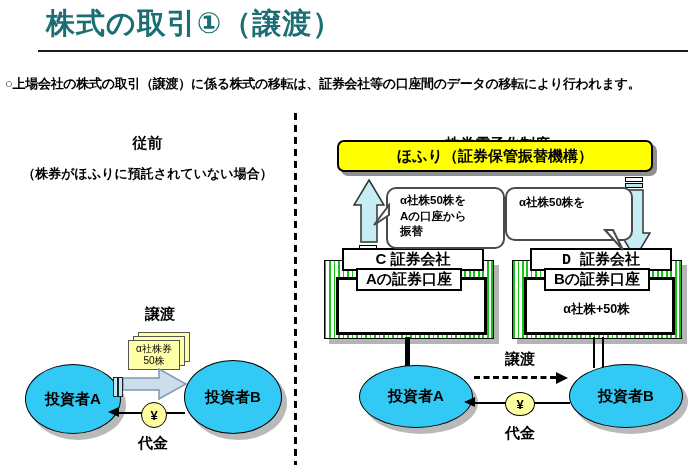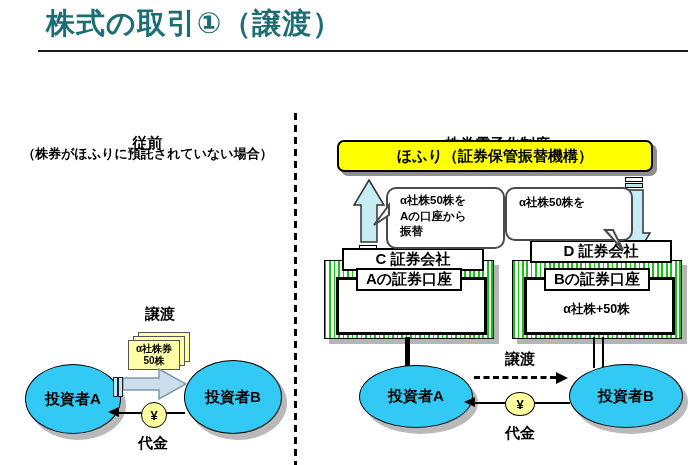--- a/index.html
+++ b/index.html
@@ -11,30 +11,30 @@
   
   .title{left:46px;top:4px;font-size:29px;font-weight:bold;color:#1d6e74;letter-spacing:1px;white-space:nowrap;}
   .title-rule{left:38px;top:50px;width:650px;height:2px;background:#1a1a1a;}
   .description{left:5px;top:75px;width:690px;font-size:13px;font-weight:bold;white-space:nowrap;letter-spacing:-0.3px;}
   
   .divider{left:294px;top:113px;width:3px;height:352px;
     background:repeating-linear-gradient(180deg,#000 0 7px,transparent 7px 12px);}
   
   .center{text-align:center;}
   .h-label{font-size:15px;font-weight:600;margin-top:19px;}
-  .sub-label{font-size:13px;font-weight:600;}
+  .sub-label{font-size:13px;font-weight:600;margin-top:20px;}
   .small-bold{font-size:15px;font-weight:bold;}
   
   .investor{border-radius:50%;background:#33c9f5;border:1.5px solid #000;
     box-shadow:5px 6px 0 #b9b9b9;display:flex;align-items:center;justify-content:center;
     font-size:15px;font-weight:600;z-index:2;}
   
   .note{background:#ffffa8;border:1px solid #555;}
   .note-front{display:flex;flex-direction:column;align-items:center;justify-content:center;
-    font-size:10px;line-height:1.2;font-weight:700;z-index:3;}
+    font-size:10px;line-height:1.2;font-weight:400;z-index:3;}
   
   .vbar{width:3px;height:18px;background:#bfe8f0;border:1px solid #223;z-index:4;}
   .packet-bar{height:3px;border:1px solid #000;margin-bottom:1px;}
   .packet-white{background:#fff;}
   .packet-cyan{background:#b8e6ee;}
   
   .pay-line{height:2px;background:#000;z-index:3;}
   .arrow-left{width:0;height:0;border-top:5.5px solid transparent;border-bottom:5.5px solid transparent;
     border-right:11px solid #000;z-index:3;}
   .arrow-right-head{width:0;height:0;border-top:6px solid transparent;border-bottom:6px solid transparent;
@@ -60,20 +60,21 @@
   .connector-double{width:7px;border-left:2px solid #000;border-right:2px solid #000;z-index:1;}
   svg{display:block;}
 </style>
 </head>
 <body>
 
 <div class="stage">
 
   <div class="abs title">株式の取引①（譲渡）</div>
   <div class="abs title-rule"></div>
+  <div class="abs description">○上場会社の株式の取引（譲渡）に係る株式の移転は、証券会社等の口座間のデータの移転により行われます。</div>
 
   <div class="abs divider"></div>
 
   <div class="abs h-label center" style="left:0;top:115px;width:295px;">従前</div>
   <div class="abs sub-label center" style="left:0;top:145px;width:295px;">（株券がほふりに預託されていない場合）</div>
 
   <div class="abs small-bold center" style="left:115px;top:305px;width:90px;">譲渡</div>
 
   <div class="abs note" style="left:138px;top:332px;width:50px;height:28px;"></div>
   <div class="abs note" style="left:133px;top:336px;width:50px;height:28px;"></div>
@@ -143,21 +144,21 @@
   <div class="abs striped" style="left:324px;top:260px;width:168px;height:77px;"></div>
   <div class="abs box-label" style="left:342px;top:248px;width:138px;height:19px;">
     <span>C 証券会社</span>
   </div>
   <div class="abs inner-box" style="left:336px;top:277px;width:145px;height:52px;"></div>
   <div class="abs box-label" style="left:356px;top:268px;width:102px;height:19px;">
     <span>Aの証券口座</span>
   </div>
 
   <div class="abs striped" style="left:512px;top:260px;width:168px;height:77px;"></div>
-  <div class="abs box-label" style="left:530px;top:240px;width:138px;height:19px;">
+  <div class="abs box-label" style="left:530px;top:248px;width:138px;height:19px;font-family:Liberation Mono, monospace;">
     <span>D 証券会社</span>
   </div>
   <div class="abs inner-box" style="left:524px;top:277px;width:145px;height:52px;"></div>
   <div class="abs box-label" style="left:544px;top:268px;width:102px;height:19px;">
     <span>Bの証券口座</span>
   </div>
   <div class="abs balance center" style="left:524px;top:301px;width:145px;">α社株+50株</div>
 
   <div class="abs connector-thick" style="left:405px;top:337px;height:31px;"></div>
   <div class="abs connector-double" style="left:593px;top:337px;height:31px;"></div>

